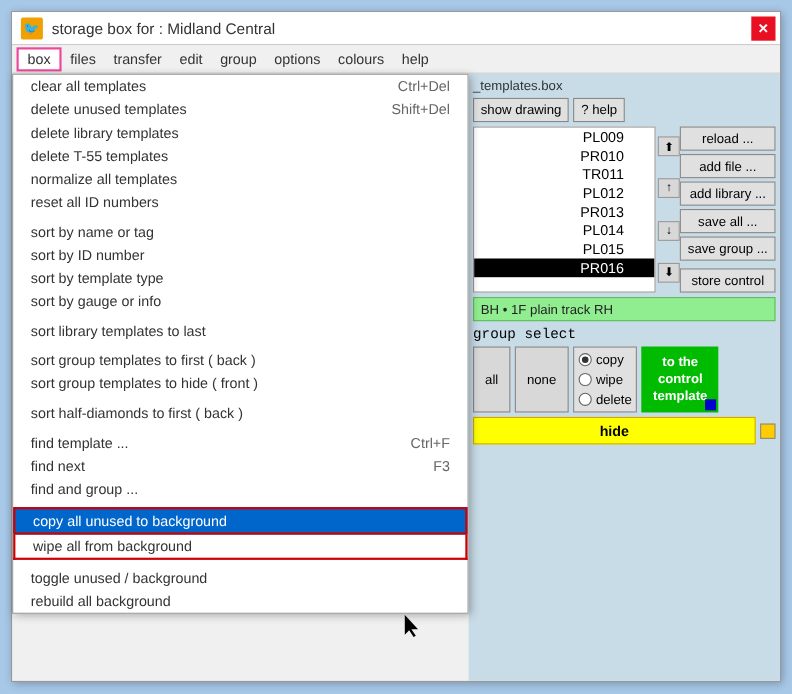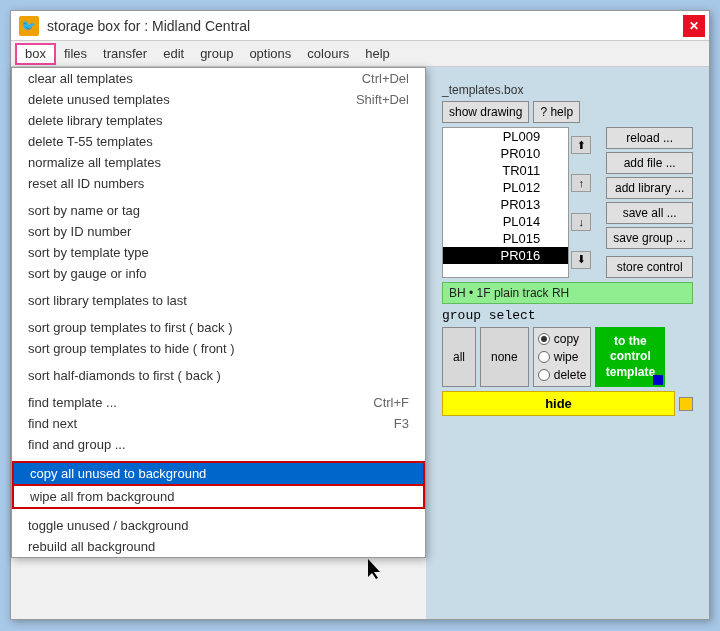--- a/index.html
+++ b/index.html
@@ -172,21 +172,21 @@
     }
 
     
     .inner-right {
       position: absolute;
       left: 415px;
       top: 56px;
       right: 0;
       bottom: 0;
       background: #c8dce8;
-      padding: 16px;
+      padding: 4px;
       display: flex;
       flex-direction: column;
       gap: 4px;
     }
 
     .inner-top-row {
       display: flex;
       justify-content: space-between;
       align-items: center;
     }
@@ -459,21 +459,21 @@
 
       <div class="inner-top-row">
         <span class="file-label">_templates.box</span>
       </div>
 
       <div style="display:flex; gap:4px;">
         <button class="action-btn">show  drawing</button>
         <button class="action-btn">? help</button>
       </div>
 
-      <div style="display:flex; gap:15px;">
+      <div style="display:flex; gap:0;">
         <div style="flex:1; display:flex; gap:2px;">
           <div class="template-list-panel">
             <div class="template-entry">PL009</div>
             <div class="template-entry">PR010</div>
             <div class="template-entry">TR011</div>
             <div class="template-entry">PL012</div>
             <div class="template-entry">PR013</div>
             <div class="template-entry">PL014</div>
             <div class="template-entry">PL015</div>
             <div class="template-entry selected">PR016</div>

